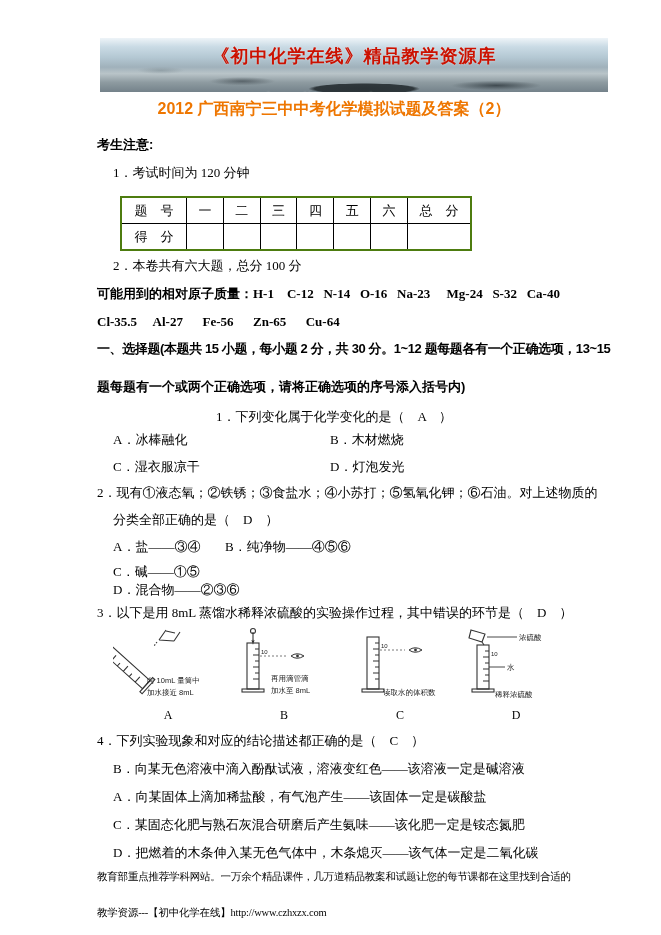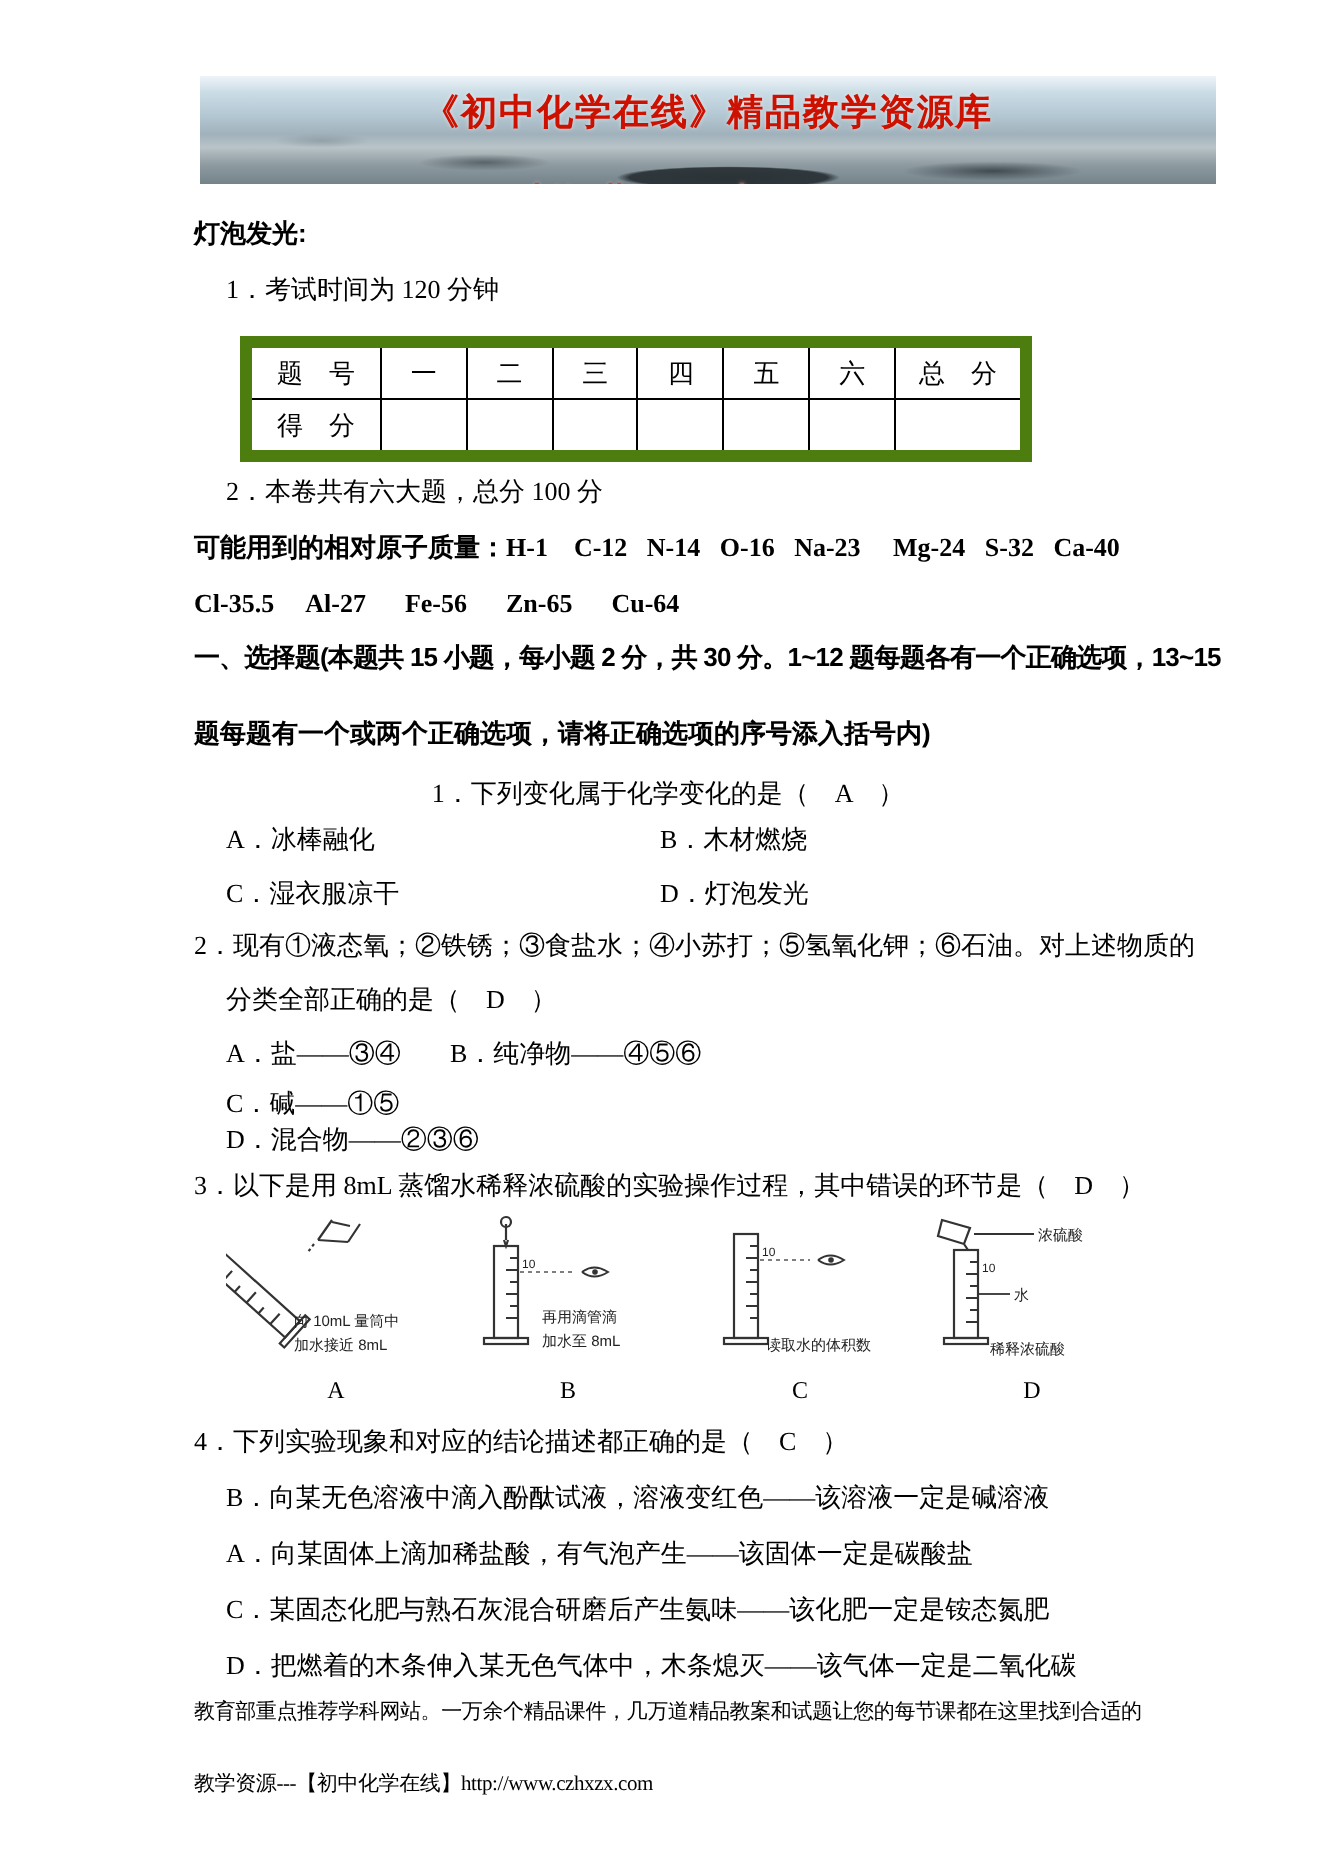--- a/index.html
+++ b/index.html
@@ -25,22 +25,22 @@
 
   .doc-title{margin-top:7px;text-align:center;font-family:"Liberation Sans",sans-serif;
     font-weight:bold;font-size:16px;color:#ee7600;white-space:nowrap;}
 
   .ln{font-size:13px;line-height:18px;white-space:nowrap;}
   .hei{font-family:"Liberation Sans",sans-serif;font-weight:bold;}
   .indent1{padding-left:16px;}
   .times{font-family:"Liberation Serif",serif;font-weight:bold;white-space:pre;}
   .tight{letter-spacing:-0.4px;}
 
-  table.score{border-collapse:collapse;margin:14px 0 0 23px;width:396px;table-layout:fixed;
-    border:6px solid #4d7c0f;}
+  table.score{border-collapse:collapse;margin:14px 0 0 23px;width:352px;table-layout:fixed;
+    border:2px solid #4d7c0f;}
   table.score td{border:1px solid #000;height:25px;text-align:center;font-size:13px;
     font-family:"Liberation Serif",serif;padding:0;}
   table.score td.c0{width:64px;} table.score td.c7{width:62px;}
 
   .opt-row{display:flex;}
   .opt-left-wide{display:inline-block;width:217px;}
   .opt-left-narrow{display:inline-block;width:112px;}
 
   .figure{display:flex;margin:5px 0 0 16px;gap:6px;height:97px;}
   .fig-panel{width:110px;display:flex;flex-direction:column;align-items:center;}
@@ -55,22 +55,23 @@
 <body>
 
 <div class="page">
   <div class="content">
 
     <div class="banner">
       <div class="banner-line1">《初中化学在线》精品教学资源库</div>
       <div class="banner-line2">http://www.czhxzx.com</div>
     </div>
 
-
-    <div class="ln hei" style="margin-top:16px;">灯泡发光:</div>
+    <div class="doc-title">2012 广西南宁三中中考化学模拟试题及答案（2）</div>
+
+    <div class="ln hei" style="margin-top:16px;">考生注意:</div>
     <div class="ln indent1" style="margin-top:10px;">1．考试时间为 120 分钟</div>
 
     <table class="score">
       <tbody>
           <tr>
         <td class="c0">题　号</td>
         <td>一</td>
         <td>二</td>
         <td>三</td>
         <td>四</td>

